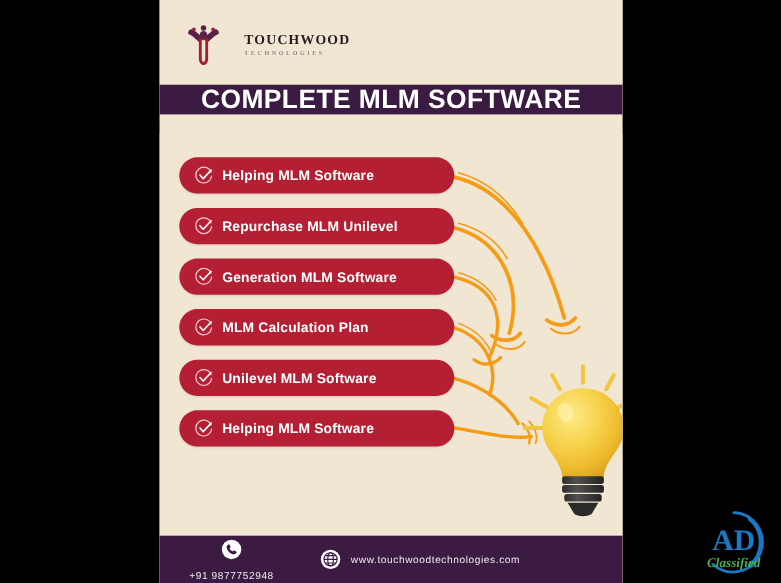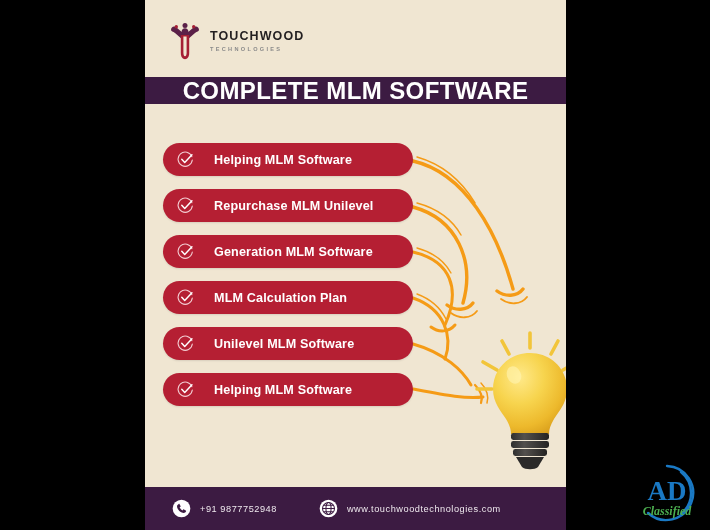--- a/index.html
+++ b/index.html
@@ -27,21 +27,22 @@
     position: absolute;
     left: 0; top: 0;
     width: 421px; height: 77px;
     background: #f0e6d2;
   }
   .logo-wrap {
     position: absolute;
     left: 23px; top: 22px;
     display: flex;
     align-items: center;
-    gap: 8px;
+    gap: 20px;
+    font-family: Liberation Serif, serif;
   }
   .logo-mark { width: 34px; height: 38px; display: block; }
   .logo-text { display: flex; flex-direction: column; justify-content: center; }
   .logo-name {
     font-size: 12.5px;
     font-weight: bold;
     letter-spacing: 1.1px;
     color: #231f20;
     line-height: 1.05;
   }
@@ -104,21 +105,21 @@
     margin-bottom: 13px;
     box-shadow: 0 1px 2px rgba(0,0,0,0.10);
   }
   .pill-check {
     width: 17px; height: 17px;
     margin-left: 14px;
     flex: none;
     display: block;
   }
   .pill-label {
-    margin-left: 20px;
+    margin-left: 8px;
     color: #ffffff;
     font-size: 12.6px;
     font-weight: bold;
     letter-spacing: 0.15px;
     white-space: nowrap;
   }
 
   .bulb {
     position: absolute;
     left: 330px;
@@ -135,21 +136,21 @@
     width: 421px; height: 43px;
     background: #3c1b42;
     display: flex;
     align-items: center;
   }
   .contact {
     display: flex;
     align-items: center;
     gap: 9px;
   }
-  .contact.phone { margin-left: 27px; }
+  .contact.phone { margin-left: 27px; flex-direction: column; }
   .contact.web { margin-left: 42px; }
   .contact-icon { width: 19px; height: 19px; display: block; flex: none; }
   .contact-text {
     color: #efe9ee;
     font-size: 9.2px;
     letter-spacing: 0.55px;
     white-space: nowrap;
   }
 
   

